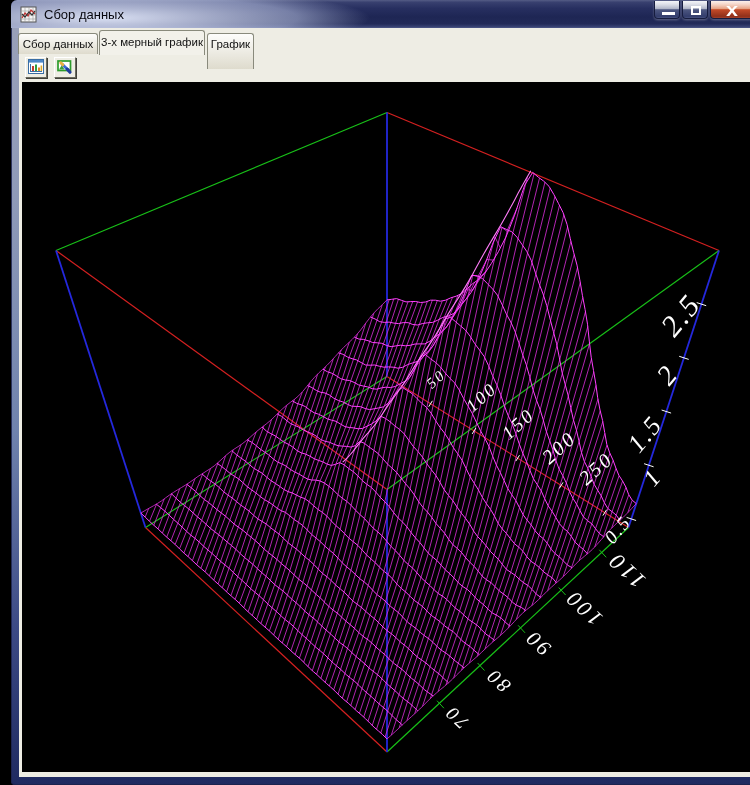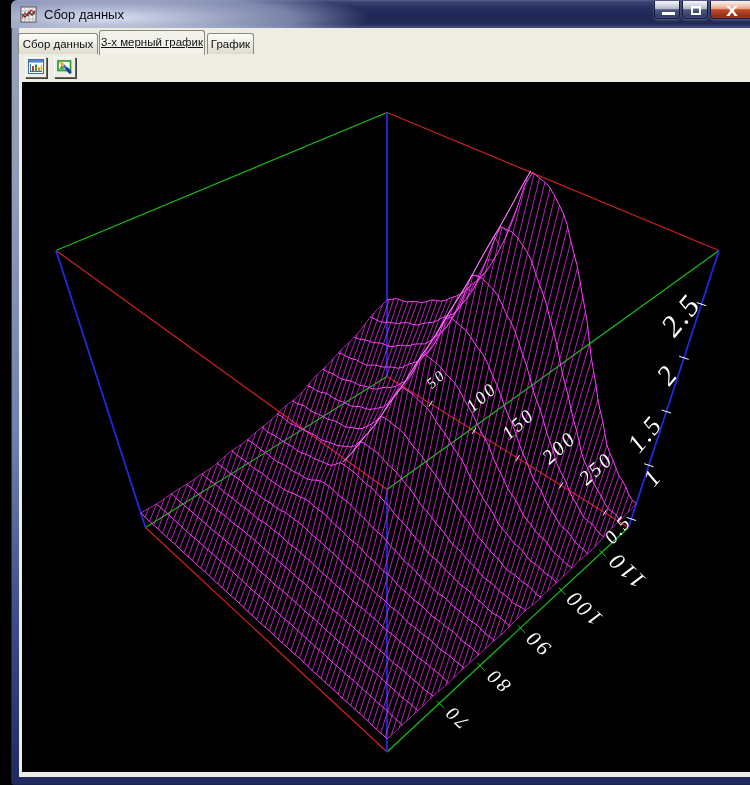--- a/index.html
+++ b/index.html
@@ -22,22 +22,22 @@
 .max { left:29.5px; width:26px; background:linear-gradient(to bottom,#cfd3e0 0%,#9ba1b8 45%,#4d5780 52%,#333d6c 90%,#46517f 100%); }
 .close { left:57.5px; width:44px; background:linear-gradient(to bottom,#f0c0ac 0%,#e08a64 45%,#c24a28 52%,#90301a 90%,#a2402a 100%); text-align:center; }
 .gmin { position:absolute; left:7px; top:11px; width:13px; height:3px; background:#fff; }
 .gmax { position:absolute; left:8.5px; top:4.5px; width:10px; height:9px; border:2px solid #fff; background:transparent; }
 .client { position:absolute; left:8px; top:28px; width:734px; height:749px; background:#eeede4; }
 .tabs { position:absolute; left:0; top:2px; height:26px; width:734px; }
 .tab { position:absolute; font-size:11.5px; color:#111; text-align:center; white-space:nowrap;
   border:1px solid #898a7c; border-bottom:none; border-radius:3px 3px 0 0;
   background:linear-gradient(to bottom,#fdfdfb,#dedbcd); }
 .tab1 { left:-1px; top:3px; width:80px; height:21px; line-height:20px; }
-.tab2 { left:80px; top:0px; width:106px; height:25px; line-height:23px; background:#f2f1ea; z-index:3;text-decoration:underline; }
-.tab3 { left:188px; top:3px; width:47px; height:21px; line-height:20px; }
+.tab2 { left:80px; top:0px; width:106px; height:25px; line-height:23px; background:#f2f1ea; z-index:3; }
+.tab3 { left:188px; top:3px; width:47px; height:36px; line-height:20px; }
 .tbtn { position:absolute; width:22px; height:21px; background:#eeede4;
   border:1px solid; border-color:#fff #6a6a5e #6a6a5e #fff;
   box-shadow:1px 1px 0 #40403a; }
 .b1 { left:5.5px; top:28.5px; }
 .b2 { left:35px;  top:28.5px; }
 .tbtn svg { position:absolute; left:2px; top:1.5px; }
 .plot { position:absolute; left:2.5px; top:53.5px; width:728.5px; height:690px; background:#000; }
 </style></head>
 <body>
 <div class="win">

